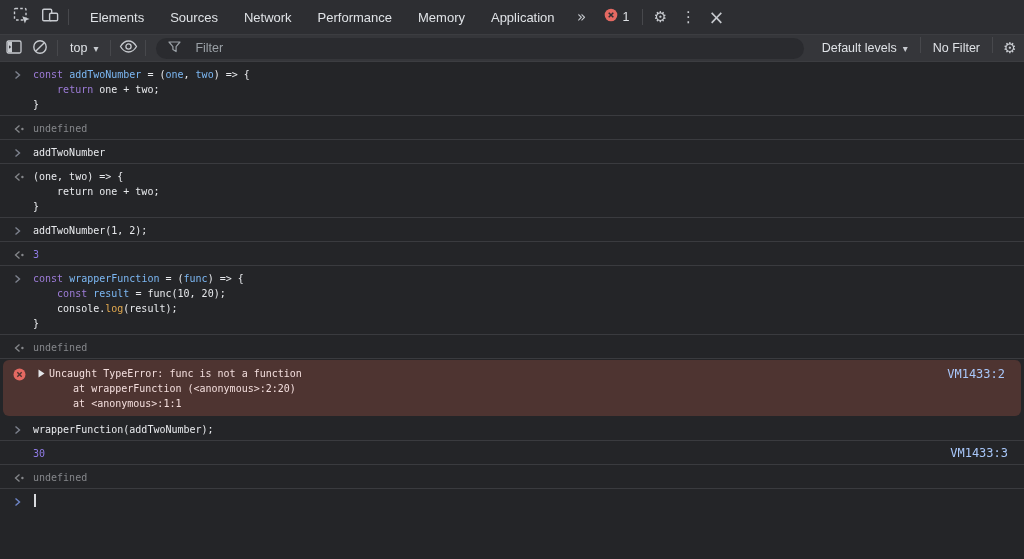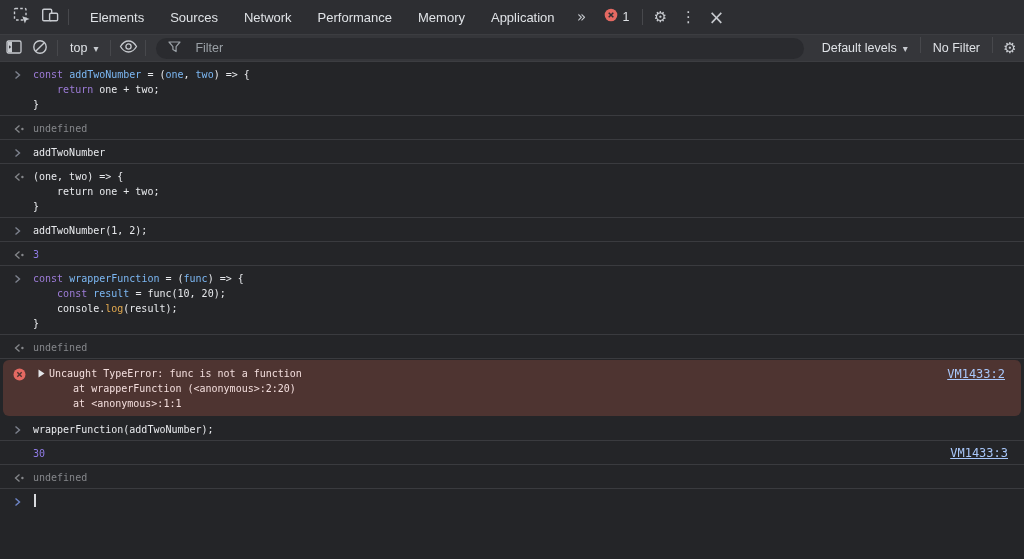--- a/index.html
+++ b/index.html
@@ -50,21 +50,21 @@
 
   
   .console{height:495px;overflow:hidden;font-family:"DejaVu Sans Mono",monospace}
   .msg{position:relative;padding:5px 16px 3px 33px;border-bottom:1px solid var(--rowborder)}
   .msg .gut{position:absolute;left:13px;top:8px;display:flex}
   .code-line{font-size:10px;line-height:15px;white-space:pre;color:var(--plain)}
   .tk-kw{color:var(--kw)} .tk-var{color:var(--var)} .tk-fn{color:var(--fn)}
   .tk-num{color:var(--num)} .tk-pl{color:var(--plain)}
   .tk-it{color:var(--plain);} .tk-gray{color:var(--gray)}
   .src-link{position:absolute;right:16px;top:5px;font-size:12px;line-height:15px;
-    color:var(--link);text-decoration:underline;cursor:pointer}
+    color:var(--link);cursor:pointer}
   .msg.error{background:var(--errbg);border-radius:6px;margin:1px 3px;border-bottom:none;
     padding:6px 16px 5px 46px}
   .msg.error .code-line{color:var(--errtext)}
   .msg.error .gut{left:10px;top:8px}
   .err-tri{position:absolute;left:35px;top:9px;cursor:pointer;display:flex}
   .msg.error .src-link{top:7px}
   .msg.prompt{border-bottom:none;cursor:text}
   .cursor{display:inline-block;width:1.5px;height:13px;background:#d8dade;
     vertical-align:text-bottom;margin-left:1px}
 </style>

